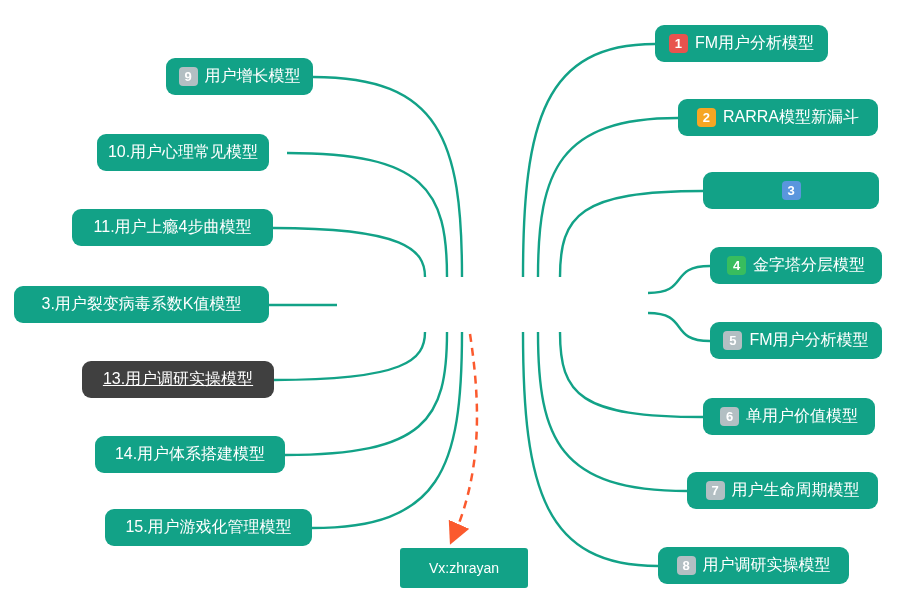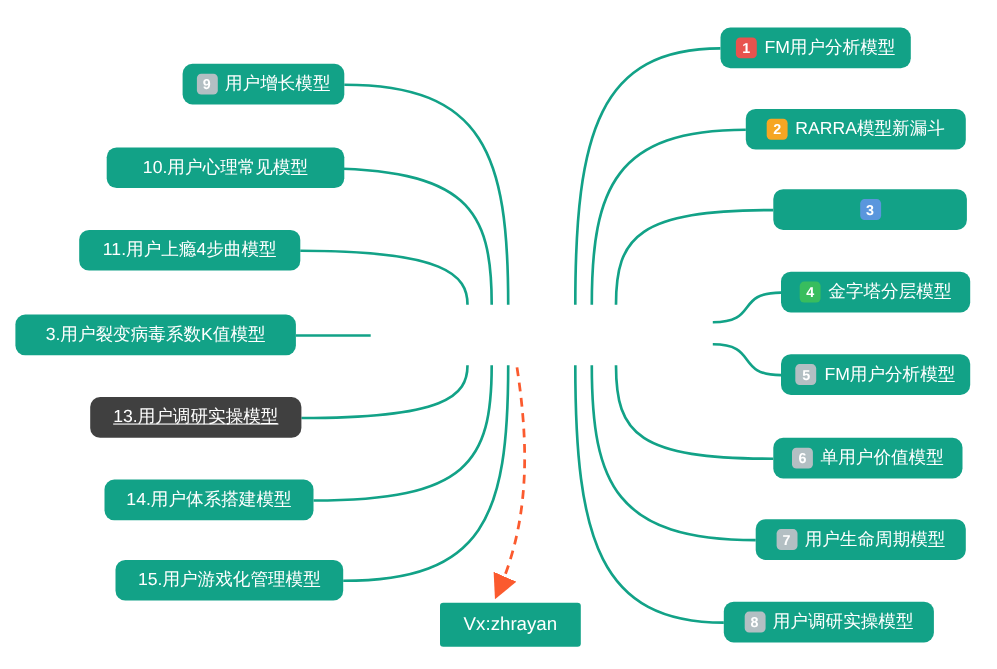--- a/index.html
+++ b/index.html
@@ -8,21 +8,21 @@
   #wires{position:absolute;left:0;top:0;z-index:1;}
   .node{position:absolute;z-index:2;display:flex;align-items:center;justify-content:center;
         box-sizing:border-box;border-radius:9px;color:#fff;font-size:16px;gap:7px;
         white-space:nowrap;cursor:default;}
   .branch{height:37px;}
   .badge{display:inline-flex;align-items:center;justify-content:center;
          width:19px;height:19px;border-radius:4px;font-size:13px;font-weight:bold;
          color:#fff;line-height:1;}
   #central{z-index:3;font-weight:bold;font-size:21px;border-style:solid;border-width:3px;
            border-radius:10px;}
-  #vxnode{border-radius:3px;font-size:17px;text-align:right;}
+  #vxnode{border-radius:3px;font-size:14px;text-align:right;}
 </style>
 </head>
 <body>
 
 <div id="stage">
     <svg width="906" height="608" id="wires">
       <defs>
         <marker id="ah" markerWidth="9" markerHeight="9" refX="6" refY="4.5" orient="auto">
           <path d="M0,0 L9,4.5 L0,9 z" fill="#fb5a2e"></path>
         </marker>
@@ -72,21 +72,21 @@
       <span>用户生命周期模型</span>
     </div>
     <div class="node branch" style="left: 658px; top: 547px; width: 191px; background: rgb(18, 162, 135); color: rgb(255, 255, 255);">
       <span class="badge" style="background: rgb(179, 191, 195);">8</span>
       <span>用户调研实操模型</span>
     </div>
     <div class="node branch" style="left: 166px; top: 58px; width: 147px; background: rgb(18, 162, 135); color: rgb(255, 255, 255);">
       <span class="badge" style="background: rgb(179, 191, 195);">9</span>
       <span>用户增长模型</span>
     </div>
-    <div class="node branch" style="left: 97px; top: 134px; width: 216px; background: rgb(18, 162, 135); color: rgb(255, 255, 255);">
+    <div class="node branch" style="left: 97px; top: 134px; width: 172px; background: rgb(18, 162, 135); color: rgb(255, 255, 255);">
       <span>10.用户心理常见模型</span>
     </div>
     <div class="node branch" style="left: 72px; top: 209px; width: 201px; background: rgb(18, 162, 135); color: rgb(255, 255, 255);">
       <span>11.用户上瘾4步曲模型</span>
     </div>
     <div class="node branch" style="left: 14px; top: 286px; width: 255px; background: rgb(18, 162, 135); color: rgb(255, 255, 255);">
       <span>3.用户裂变病毒系数K值模型</span>
     </div>
     <div class="node branch" style="left: 82px; top: 361px; width: 192px; background: #404040; color: rgb(255, 255, 255); text-decoration: underline;">
       <span>13.用户调研实操模型</span>

